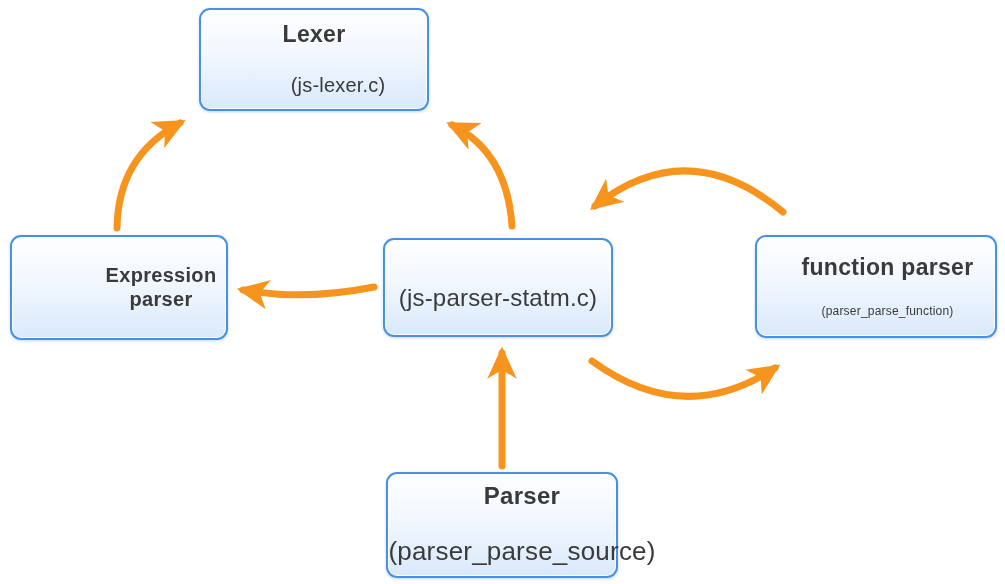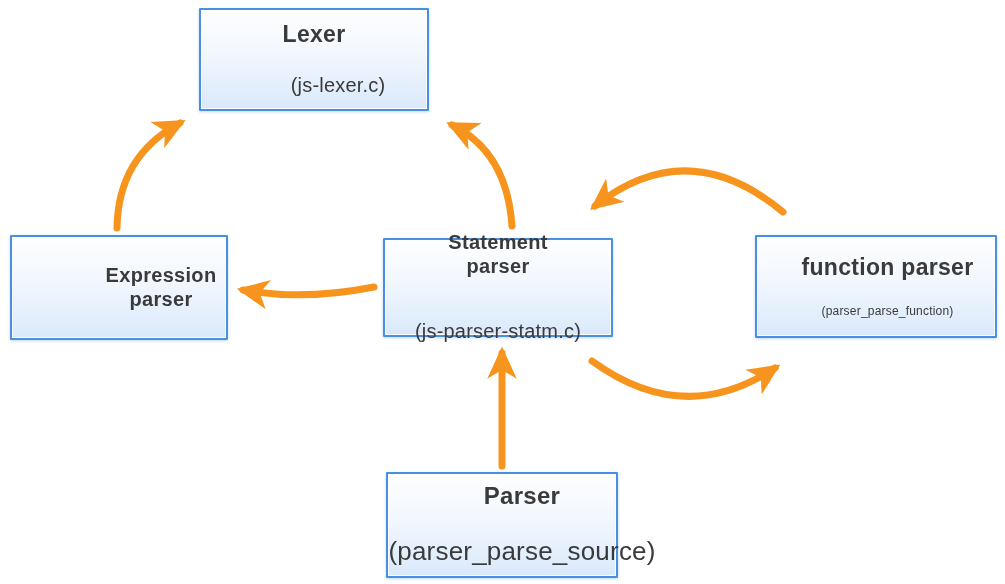--- a/index.html
+++ b/index.html
@@ -24,21 +24,21 @@
   .node {
     position: absolute;
     display: flex;
     flex-direction: column;
     align-items: center;
     justify-content: center;
     text-align: center;
     border: 2px solid #4a90e2;
     background: linear-gradient(180deg, #fdfeff 0%, #f2f7fe 45%, #d9e9fb 100%);
     box-shadow: inset 0 0 0 1px rgba(255,255,255,0.85), 0 1px 3px rgba(74,144,226,0.35);
-    border-radius: 1px;
+    border-radius: 11px;
     gap: 20px;
   }
   .node-title {
     font-weight: bold;
     line-height: 1.18;
     letter-spacing: 0.3px;
   }
   .node-subtitle {
     font-weight: normal;
     line-height: 1.25;
@@ -48,21 +48,21 @@
   .node--lexer      { left: 199px; top: 8px;   width: 230px; height: 103px; }
   .node--lexer .node-title { font-size: 23px; margin-bottom: 4px; }
   .node--lexer .node-subtitle { font-size: 20px; margin-left: 48px; }
 
   .node--expression { left: 10px;  top: 235px; width: 218px; height: 105px; align-items: flex-end; }
   .node--expression .node-title { font-size: 20px; max-width: 130px; }
   .node--expression .node-subtitle { font-size: 18px; margin-top: 2px; }
 
   .node--statement  { left: 383px; top: 238px; width: 230px; height: 99px; }
   .node--statement .node-title { font-size: 20px; max-width: 120px; }
-  .node--statement .node-subtitle { font-size: 20px; margin-top: 20px; }
+  .node--statement .node-subtitle { font-size: 24px; margin-top: 20px; }
 
   .node--function   { left: 755px; top: 235px; width: 242px; height: 103px; padding-left: 23px; }
   .node--function .node-title { font-size: 23px; margin-bottom: 3px; }
   .node--function .node-subtitle { font-size: 12px; }
 
   .node--parser     { left: 386px; top: 472px; width: 232px; height: 106px; padding-left: 40px; }
   .node--parser .node-title { font-size: 24px; margin-bottom: 5px; }
   .node--parser .node-subtitle { font-size: 26px; }
 
   .edge {
@@ -94,21 +94,20 @@
   <div class="node node--lexer">
     <div class="node-title">Lexer</div>
     <div class="node-subtitle">(js-lexer.c)</div>
   </div>
 
   <div class="node node--expression">
     <div class="node-title">Expression parser</div>
   </div>
 
   <div class="node node--statement">
-    <div class="node-title">Statement parser</div>
     <div class="node-subtitle">(js-parser-statm.c)</div>
   </div>
 
   <div class="node node--function">
     <div class="node-title">function parser</div>
     <div class="node-subtitle">(parser_parse_function)</div>
   </div>
 
   <div class="node node--parser">
     <div class="node-title">Parser</div>

